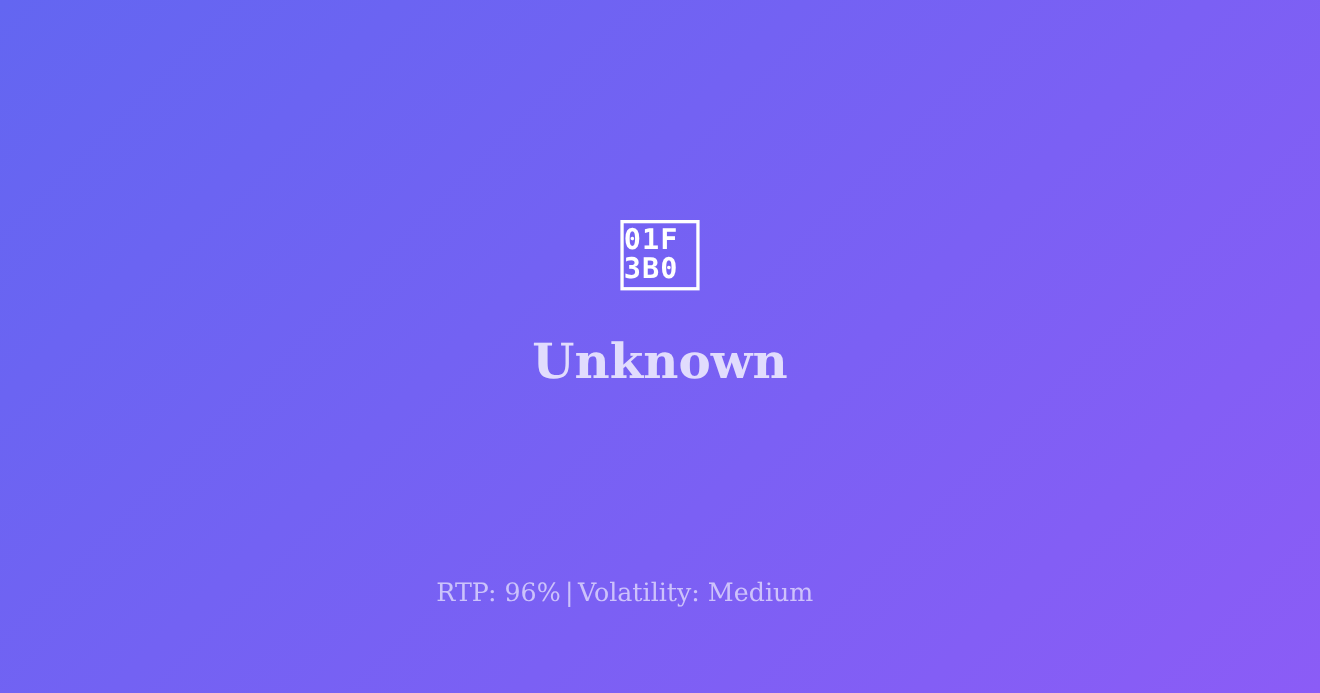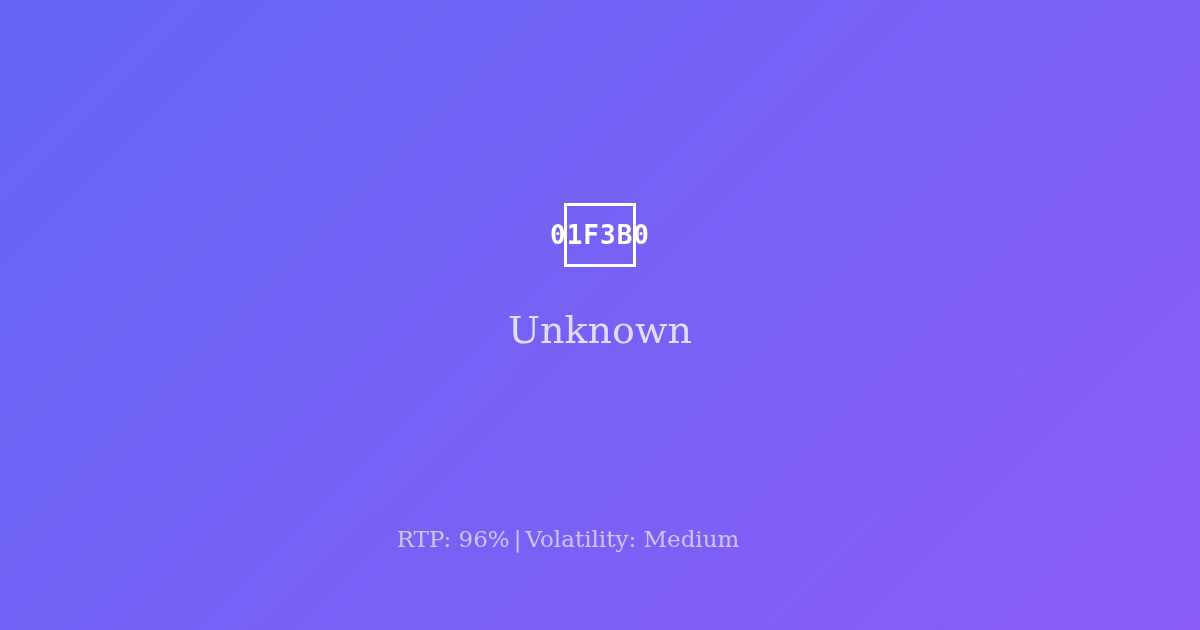--- a/index.html
+++ b/index.html
@@ -53,22 +53,21 @@
     line-height: 1;
     letter-spacing: 0px;
     white-space: nowrap;
     margin: 0;
     padding: 0;
   }
 
   
   .tofu {
     display: inline-flex;
-    flex-direction: row;
-    align-items: center;
+    flex-direction: column;
     justify-content: center;
     box-sizing: border-box;
     width: 72px;
     height: 64px;
     border: 3px solid #ffffff;
     font-family: "DejaVu Sans Mono", "Liberation Mono", monospace;
     font-size: 26px;
     font-weight: bold;
     line-height: 27px;
     color: #ffffff;
@@ -80,22 +79,22 @@
 
   #title-text {
     display: inline-block;
   }
 
   #game-subtitle {
     margin: 0;
     padding: 0;
     margin-top: 46px;
     color: rgba(255, 255, 255, 0.78);
-    font-size: 38px;
-    font-weight: normal;
+    font-size: 44px;
+    font-weight: bold;
     line-height: 1;
     white-space: nowrap;
   }
 
   
   #meta-line {
     position: absolute;
     left: 0;
     top: 528px;
     width: 1136px;

